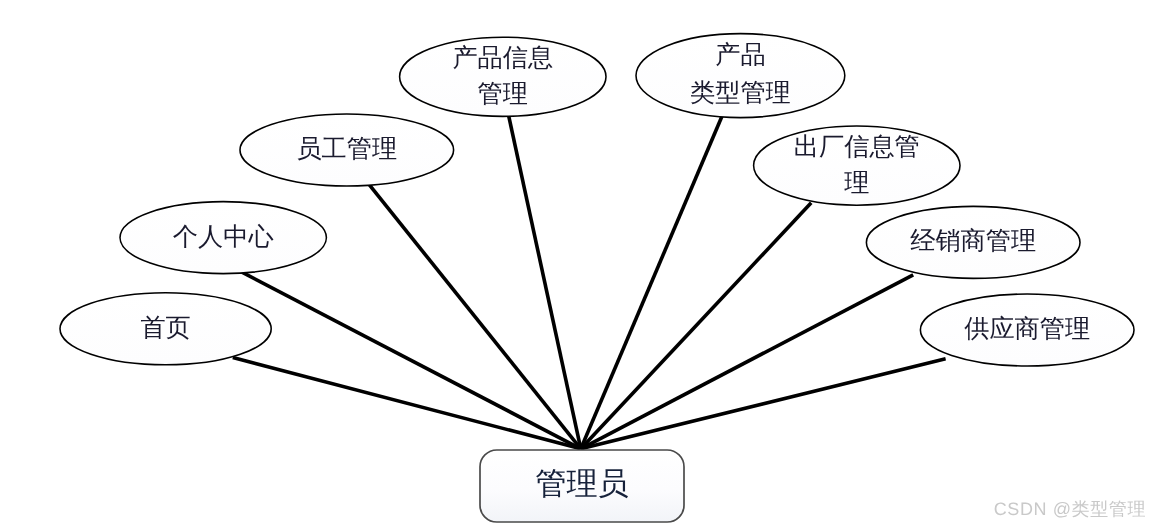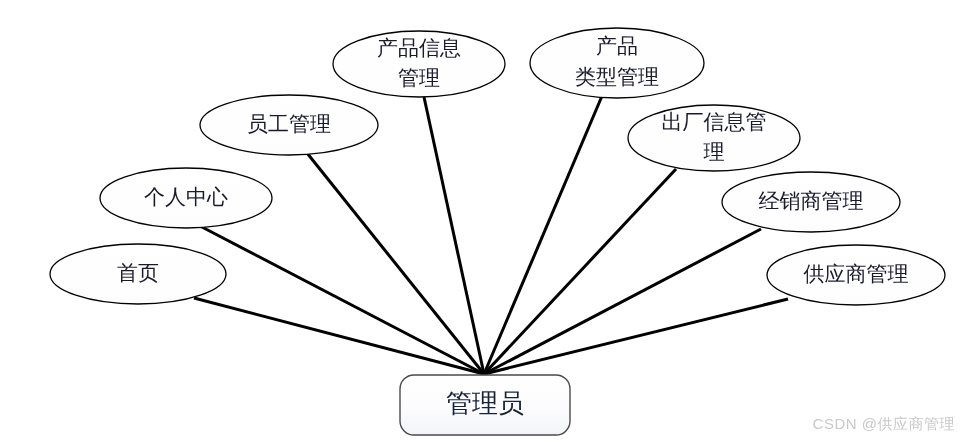--- a/index.html
+++ b/index.html
@@ -121,13 +121,13 @@
     </g>
 
   </g>
 
   <g>
     <rect x="400" y="375" width="170" height="60" rx="14" ry="14" fill="url(#actorGradient)" stroke="#4a4a4a" stroke-width="1.4"></rect>
     <text class="actor-label" x="485" y="406">管理员</text>
   </g>
 </svg>
 
-<div class="watermark-text">CSDN @供应商管理</div>
+<div class="watermark-text">CSDN @类型管理</div>
 
 </body></html>

